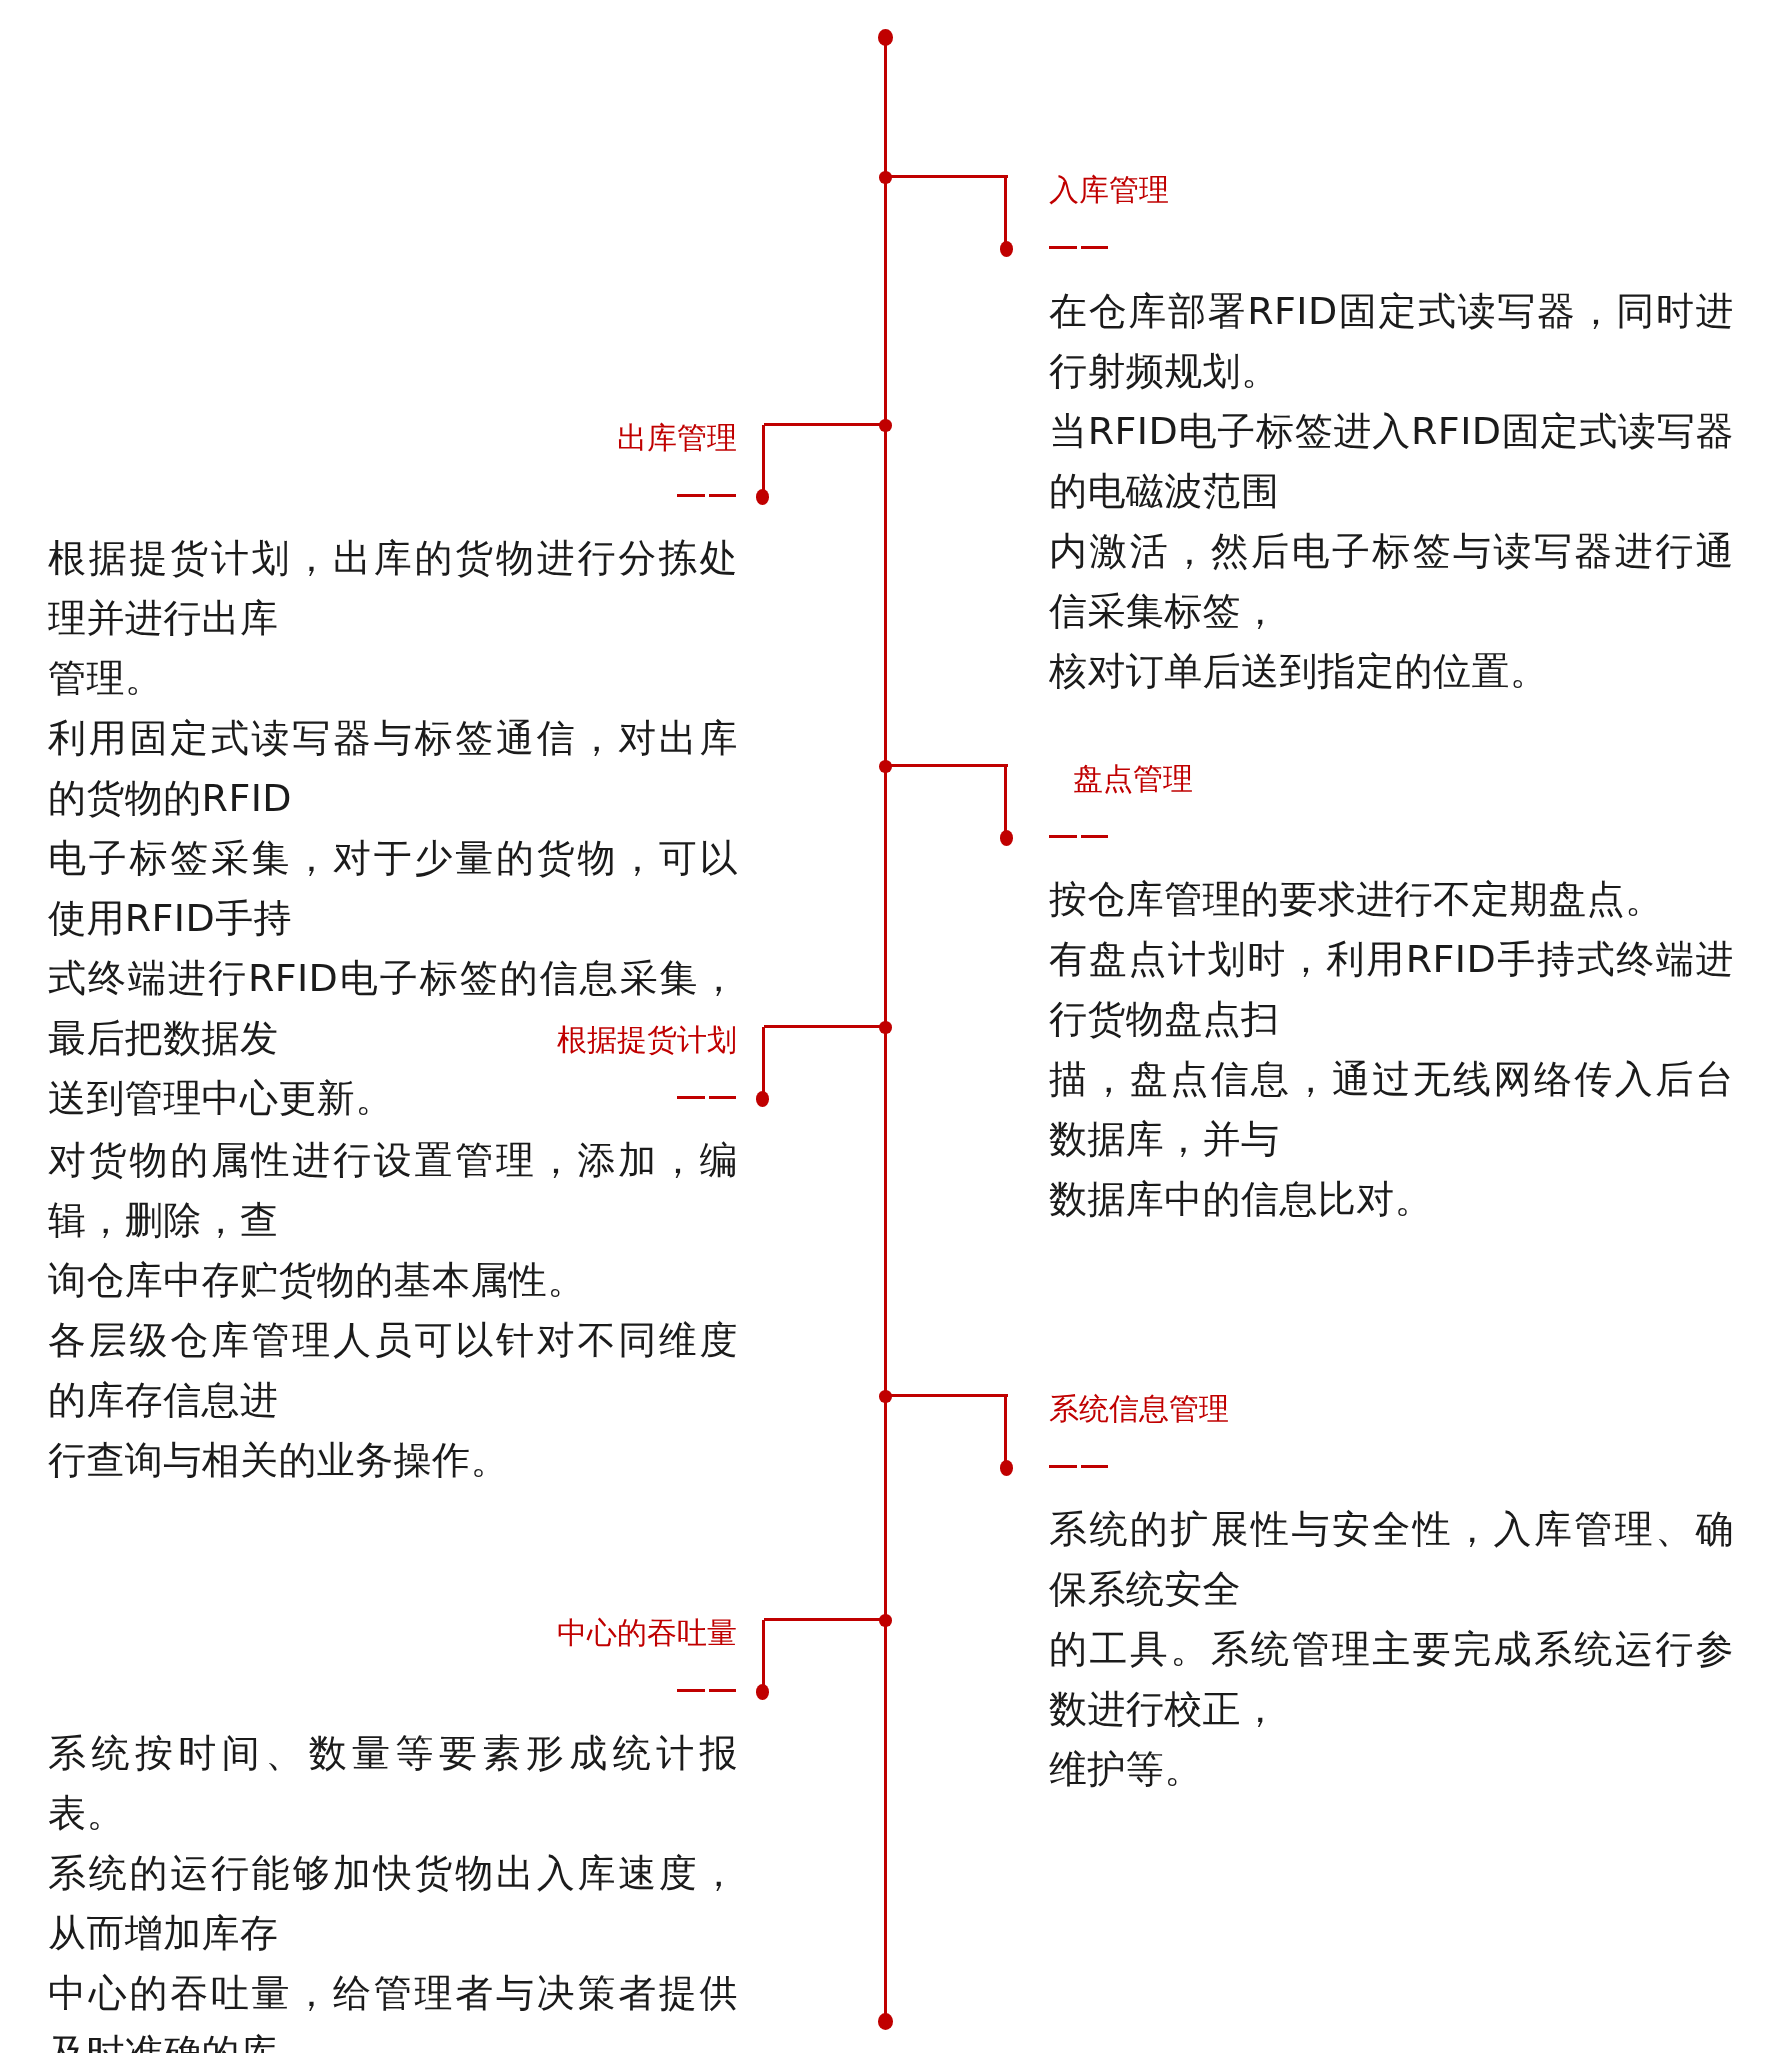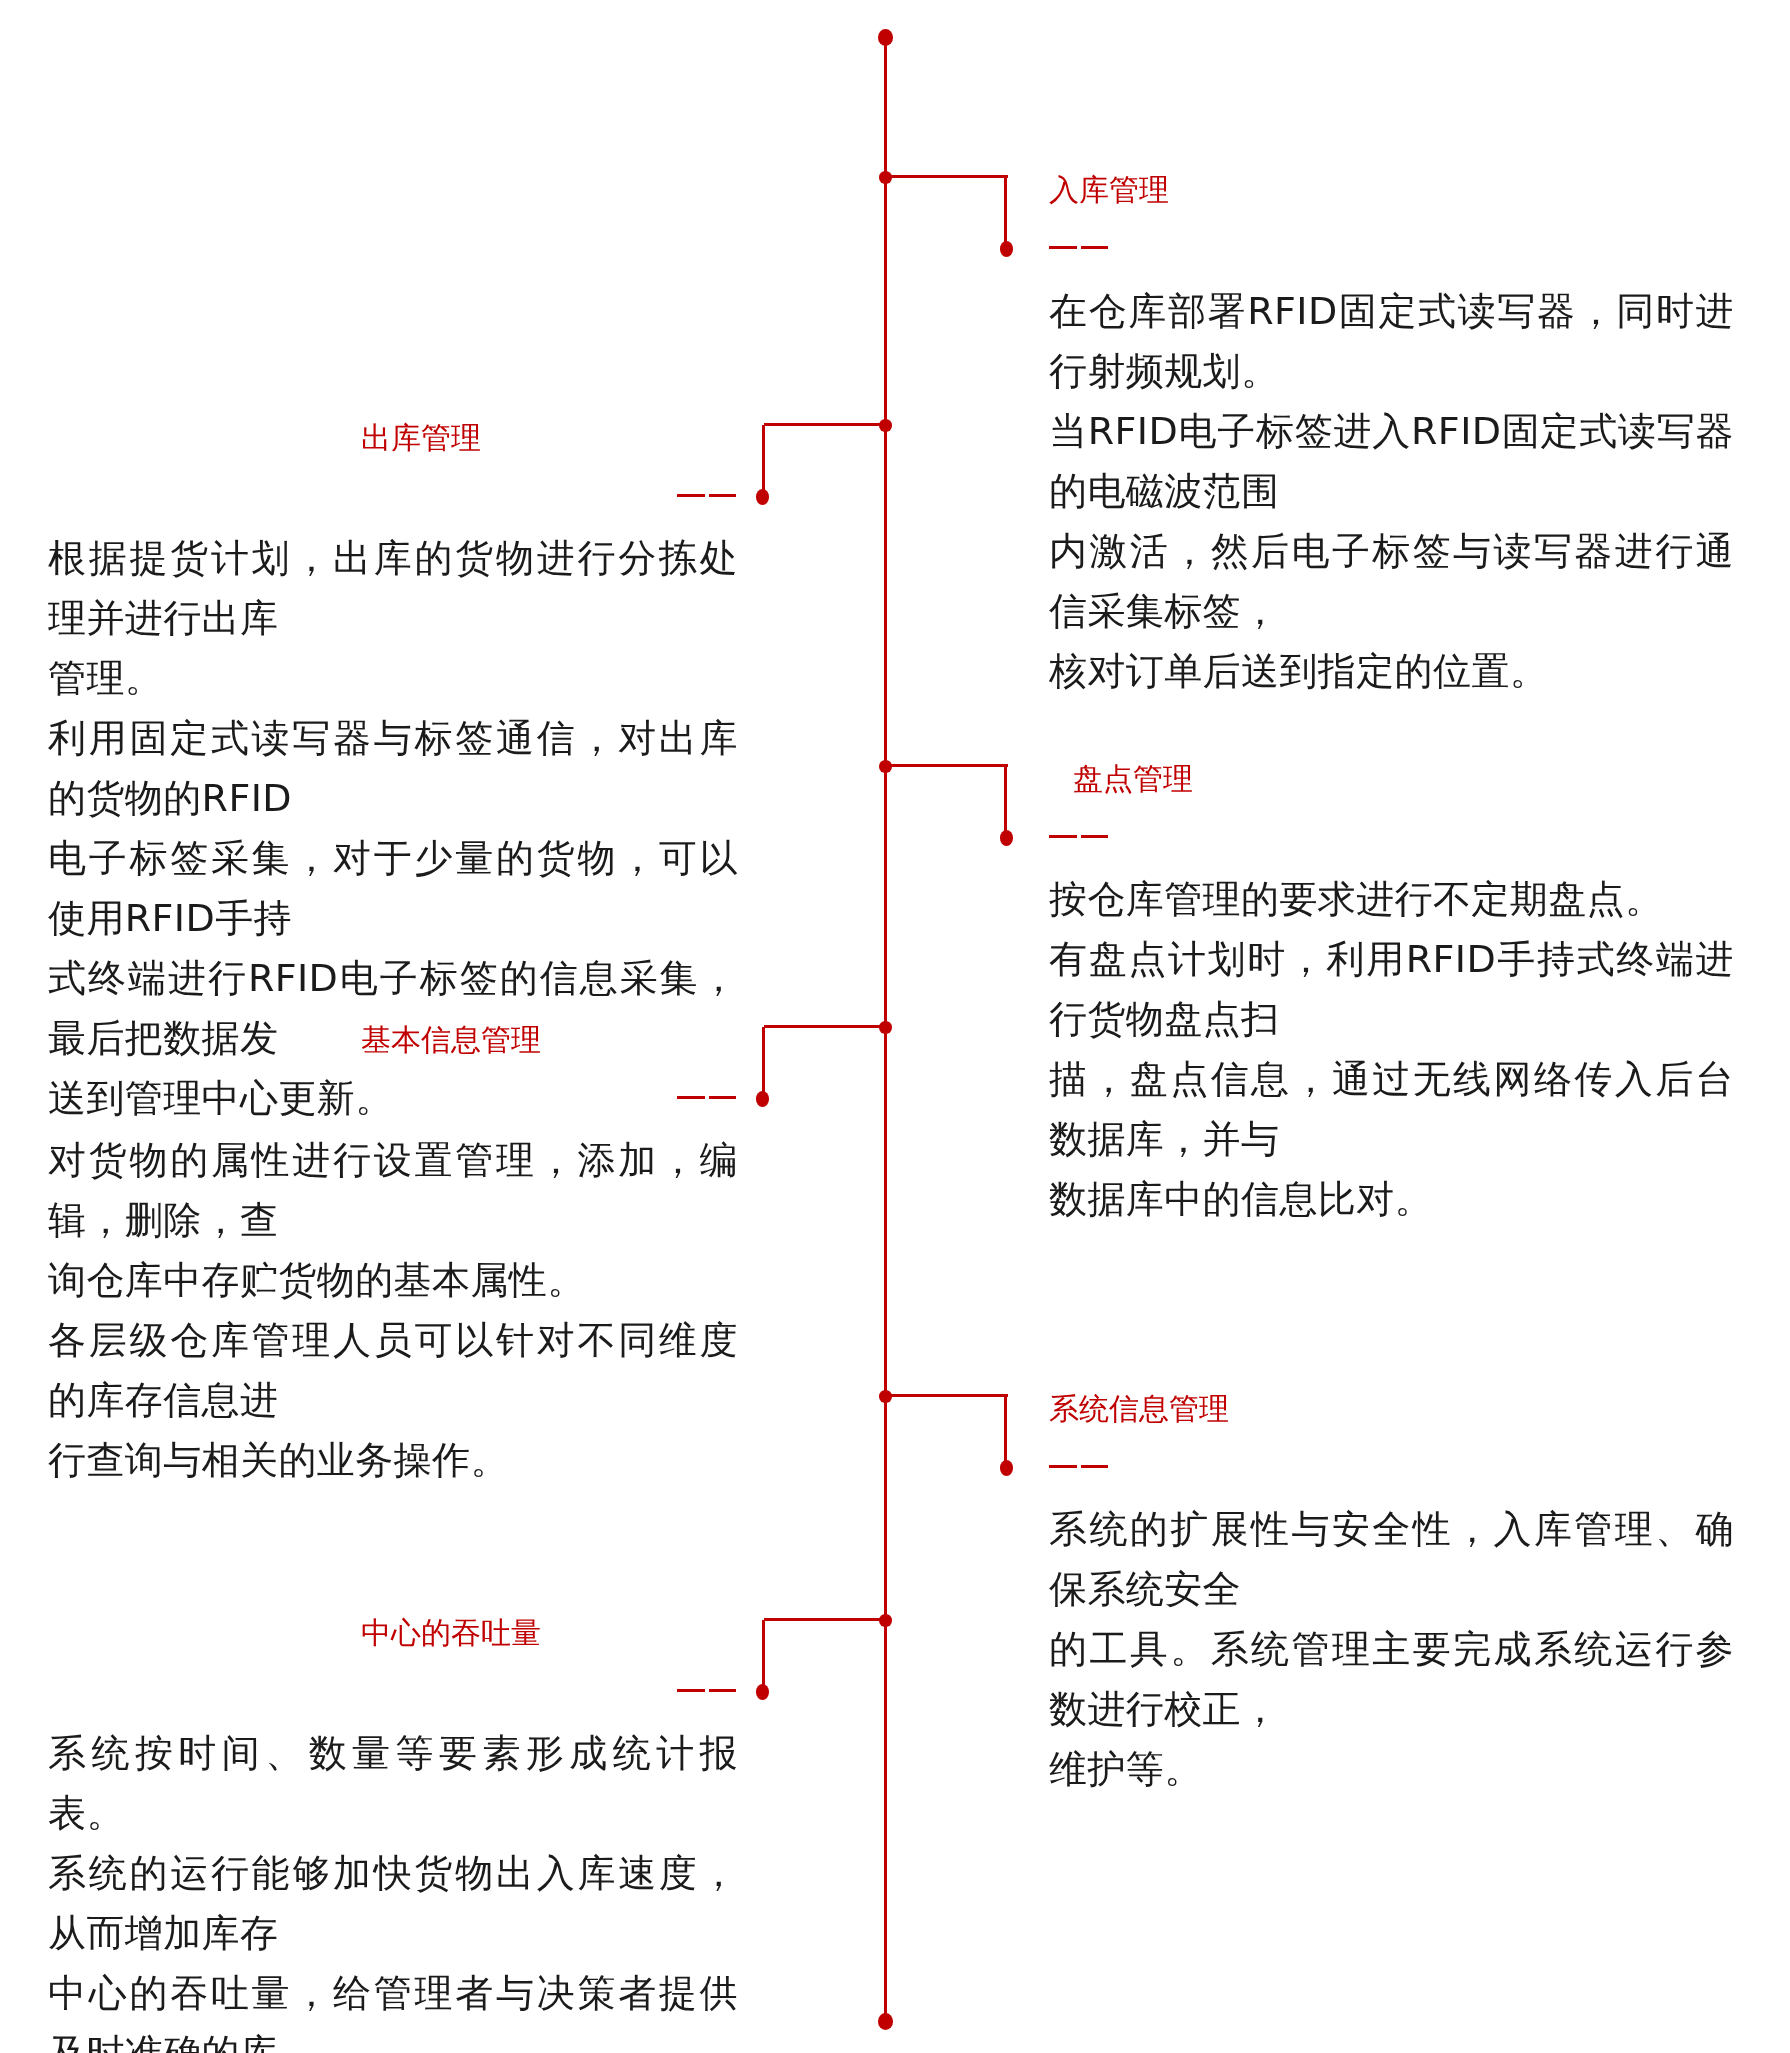--- a/index.html
+++ b/index.html
@@ -30,21 +30,21 @@
   .vline { width: 3.3px; height: 73px; }
   .node-title {
     position: absolute;
     font-size: 30px;
     line-height: 40px;
     color: #c00000;
     white-space: nowrap;
   }
   .node-title.left-side {
     left: 361px; width: 376px;
-    text-align: left;
+    text-align: right;
   }
   .dash {
     position: absolute;
     display: flex;
     gap: 4.2px;
   }
   .dash span { display: block; width: 27.6px; height: 3.3px; background: #c00000; }
   .para {
     position: absolute;
     font-size: 38px;
@@ -114,21 +114,21 @@
 有盘点计划时，利用RFID手持式终端进行货物盘点扫
 描，盘点信息，通过无线网络传入后台数据库，并与
 数据库中的信息比对。</div>
   </div>
 
   <div>
     <div class="hline" style="left:764px; top:1025px;"></div>
     <div class="vline" style="left:762px; top:1027px;"></div>
     <div class="dot junction" style="left:879px; top:1021px;"></div>
     <div class="dot end" style="left:756px; top:1091px;"></div>
-    <div class="node-title left-side" style="top:1020px;">基本信息管理</div>
+    <div class="node-title left-side" style="top:1020px;">根据提货计划</div>
     <div class="dash" style="left:677px; top:1096px;">
         <span></span>
         <span></span>
       </div>
     <div class="para left-col" style="top:1130px;">对货物的属性进行设置管理，添加，编辑，删除，查
 询仓库中存贮货物的基本属性。
 各层级仓库管理人员可以针对不同维度的库存信息进
 行查询与相关的业务操作。</div>
   </div>
 

